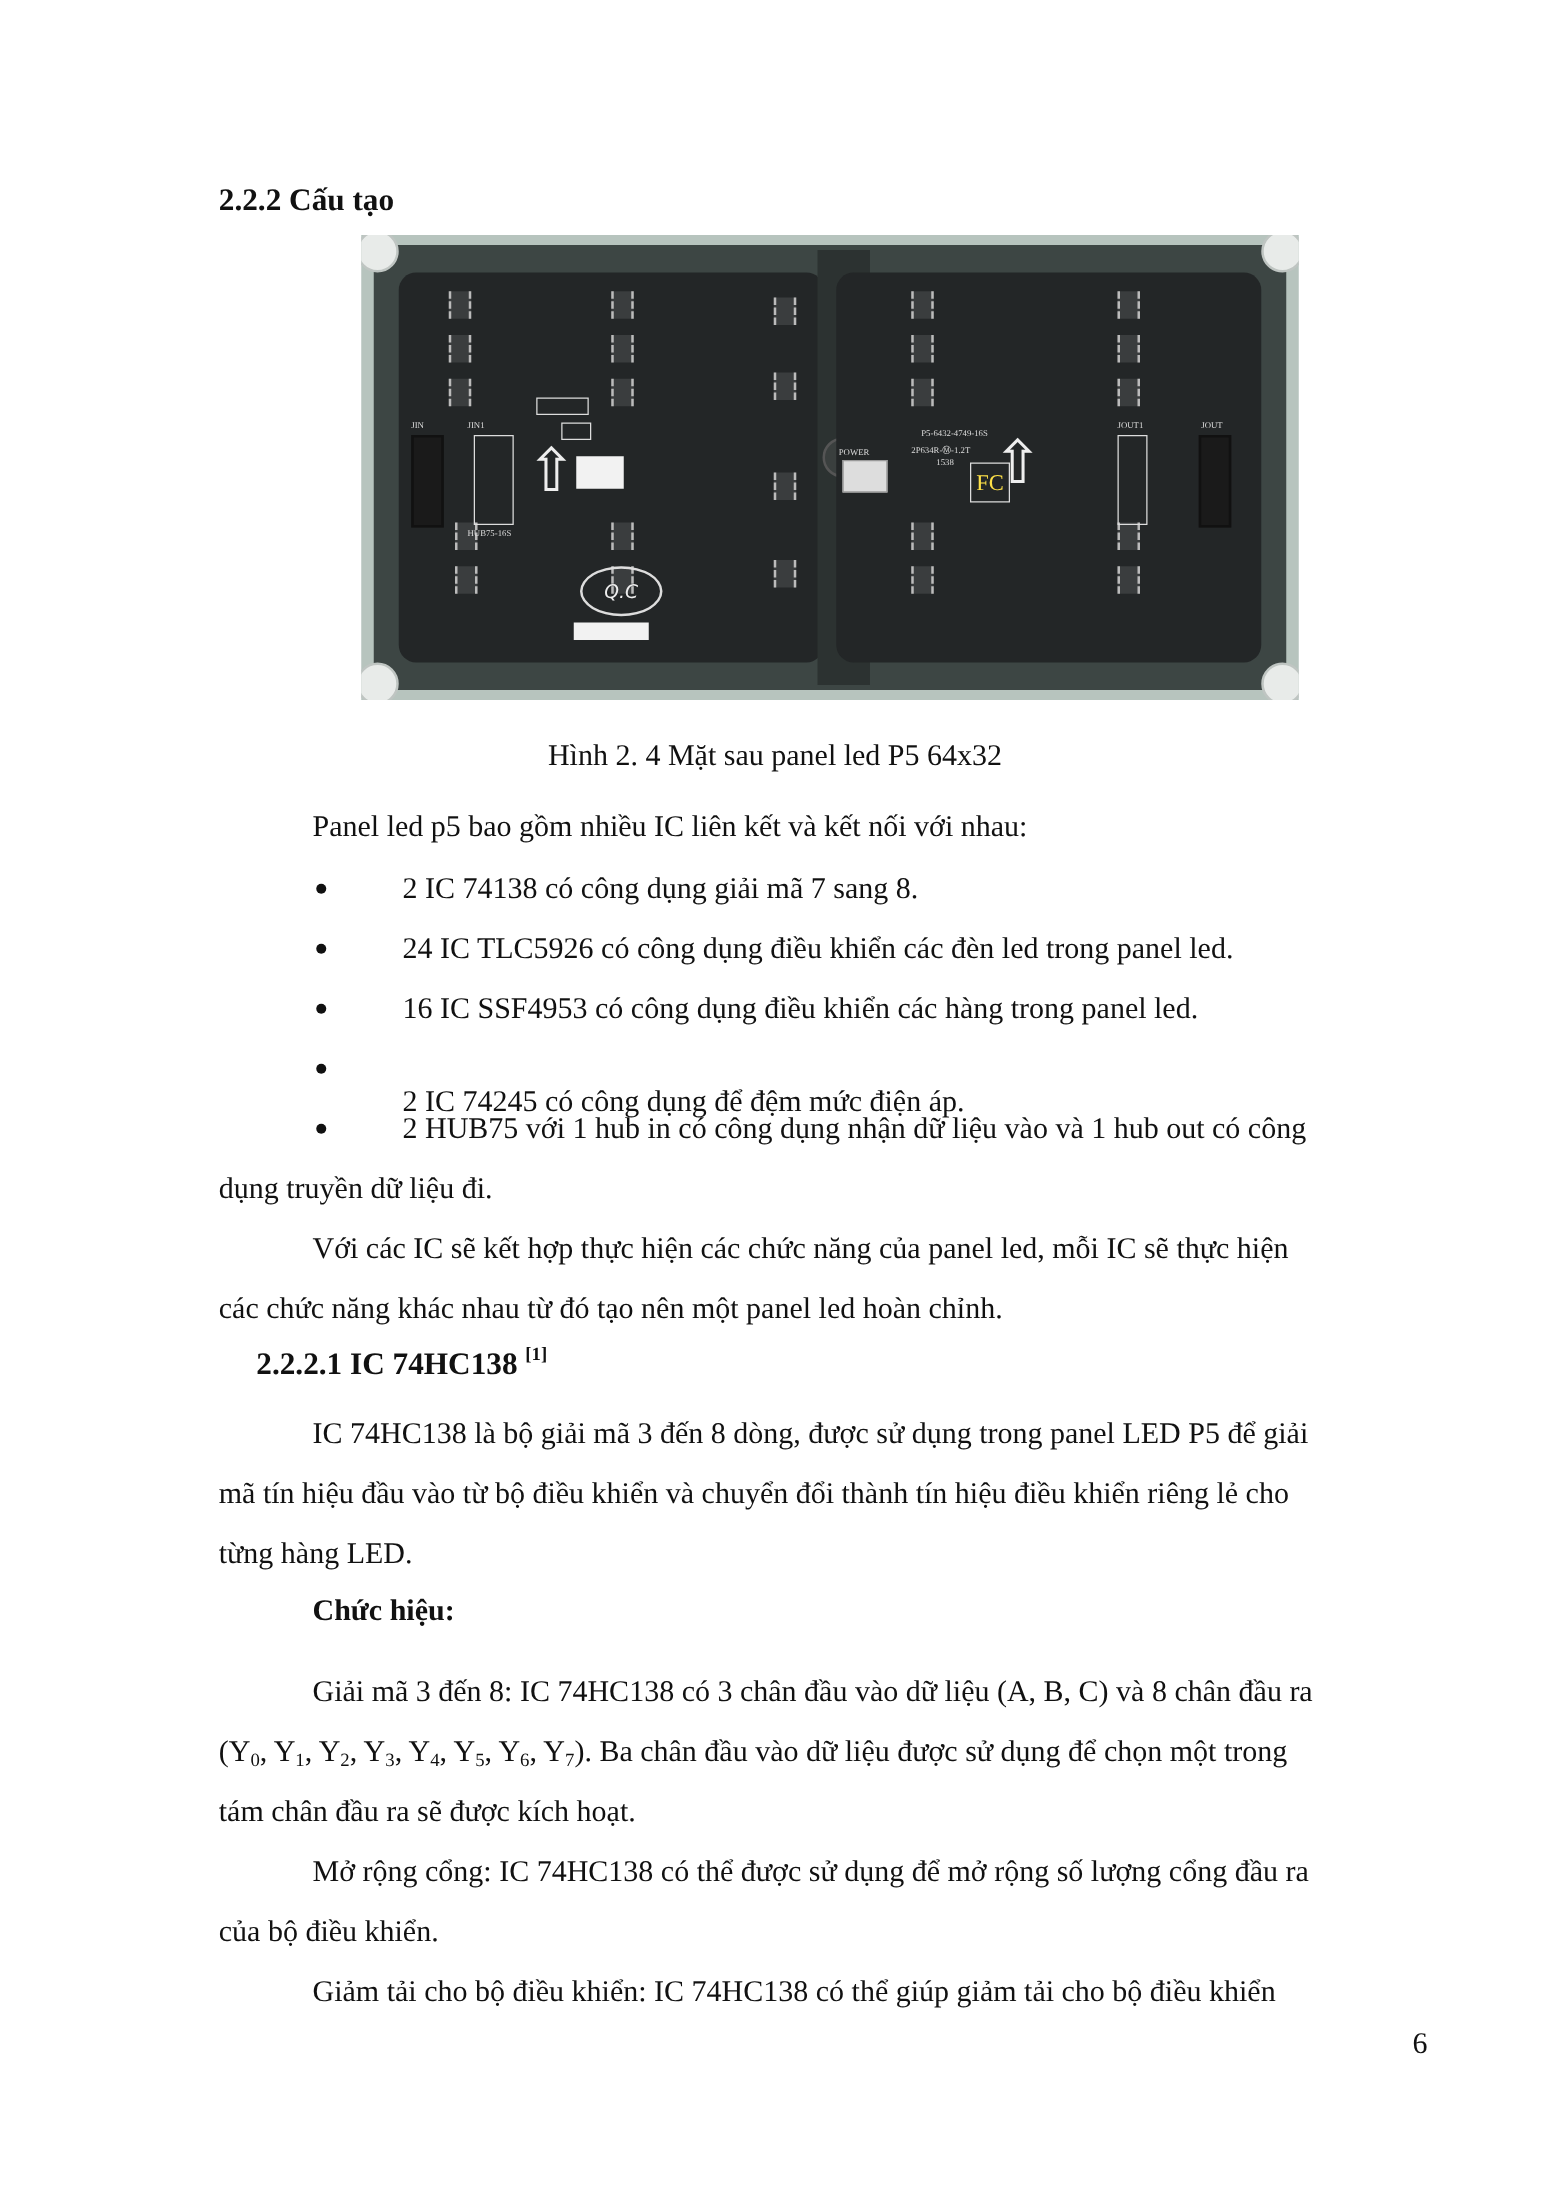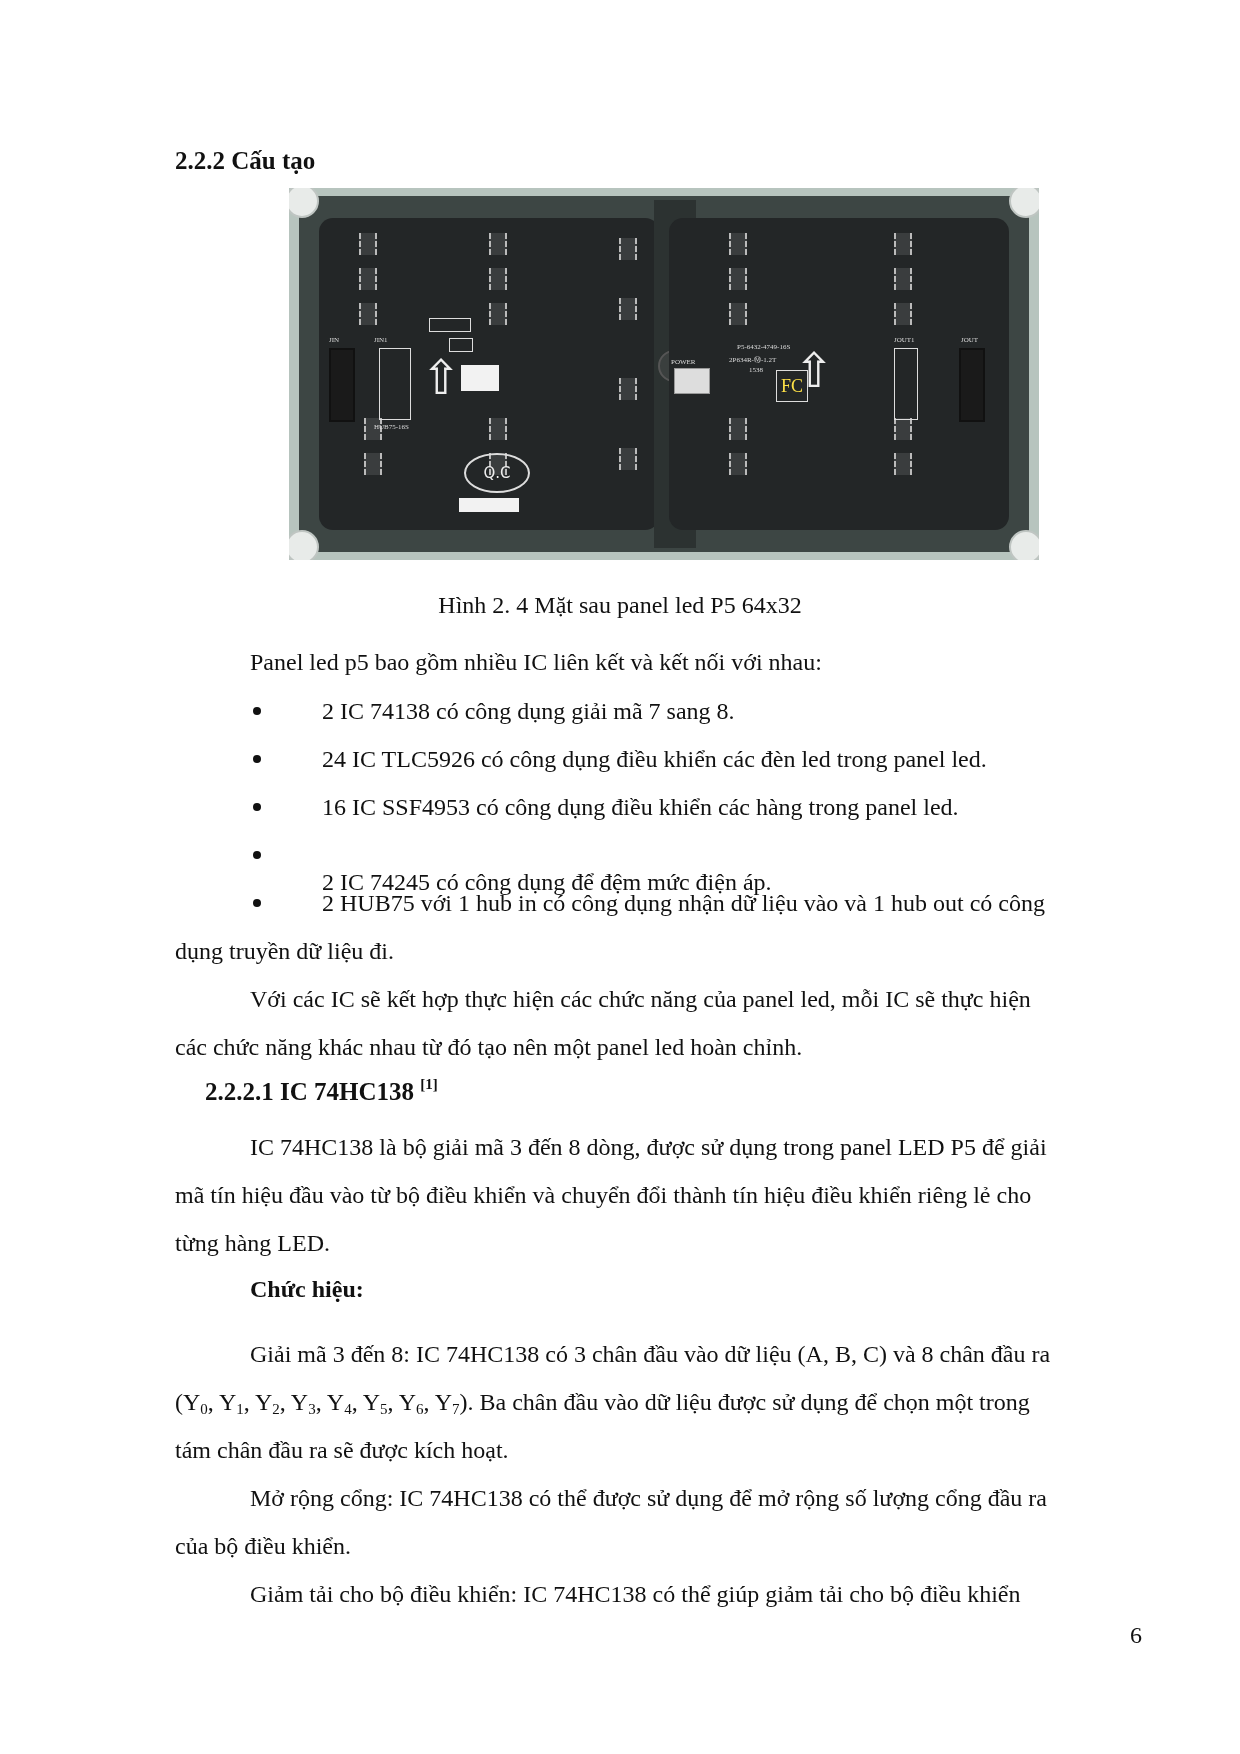--- a/index.html
+++ b/index.html
@@ -22,21 +22,21 @@
   .board { position: absolute; top: 30px; bottom: 30px; background: #232627; border-radius: 14px; }
   .board.left { left: 30px; width: 340px; }
   .board.right { right: 30px; width: 340px; }
   .spine { position: absolute; left: 365px; width: 42px; top: 12px; bottom: 12px; background: #2c3231; }
   .knob { position: absolute; width: 30px; height: 30px; border-radius: 50%; background: #e8ebe9; border: 2px solid #bfc5c2; }
   .chip { position: absolute; width: 14px; height: 22px; background: #3a3d3e; border-left: 2px dashed #bbb; border-right: 2px dashed #bbb; }
   .label-ic { position: absolute; width: 8px; height: 12px; border: 1px solid #ddd; }
   .hub { position: absolute; width: 22px; height: 70px; border: 2px solid #111; background: #1a1a1a; }
   .hubpins { position: absolute; width: 30px; height: 70px; border: 1px solid #ddd; }
   .arrow-up { position: absolute; color: #eee; font-size: 48px; line-height: 1; font-family: "DejaVu Sans", sans-serif; }
-  .qc { position: absolute; left: 145px; top: 235px; width: 62px; height: 36px; border: 2px solid #ddd; border-radius: 50%; color: #eee; font-family: "DejaVu Sans", sans-serif; font-size: 15px; display:flex; align-items:center; justify-content:center; }
+  .qc { position: absolute; left: 145px; top: 235px; width: 62px; height: 36px; border: 2px solid #ddd; border-radius: 50%; color: #eee; font-family: "DejaVu Sans", sans-serif; font-size: 15px; display:flex; align-items:center; justify-content:center;font-style:italic; }
   .fc { position: absolute; left: 400px; top: 152px; width: 30px; height: 30px; border: 1px solid #ddd; color: #fde047; font-size: 18px; display:flex; align-items:center; justify-content:center; font-family: "Liberation Serif", serif; margin-left: 32px; }
   .sticker { position: absolute; background: #f2f2f2; }
   .silk { position: absolute; color: #ddd; font-family: Liberation Serif, serif; font-size: 7px; white-space: nowrap; }
   .power { position: absolute; width: 34px; height: 24px; background: #ddd; border: 1px solid #999; }
 </style>
 </head>
 <body>
 
 <div class="abs h3" style="left:175px; top:147px;">2.2.2 Cấu tạo</div>
 

